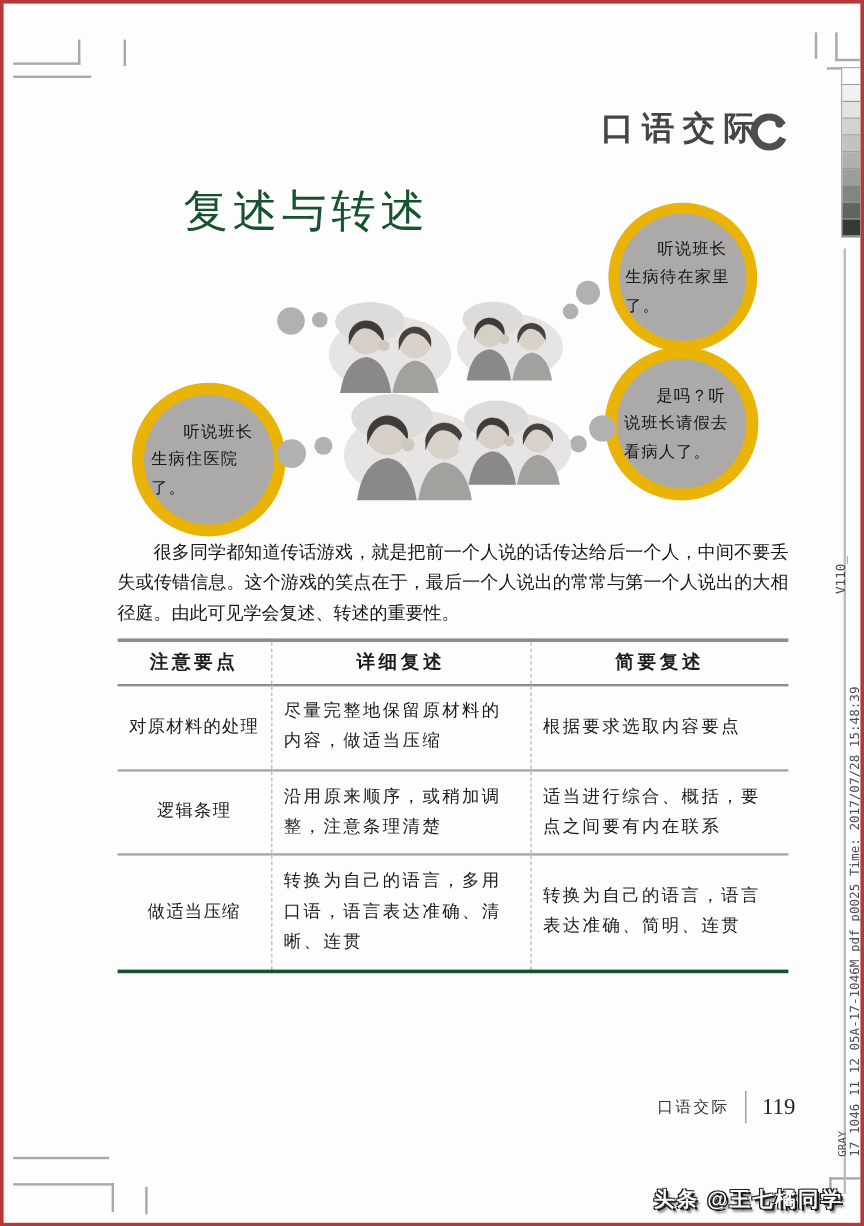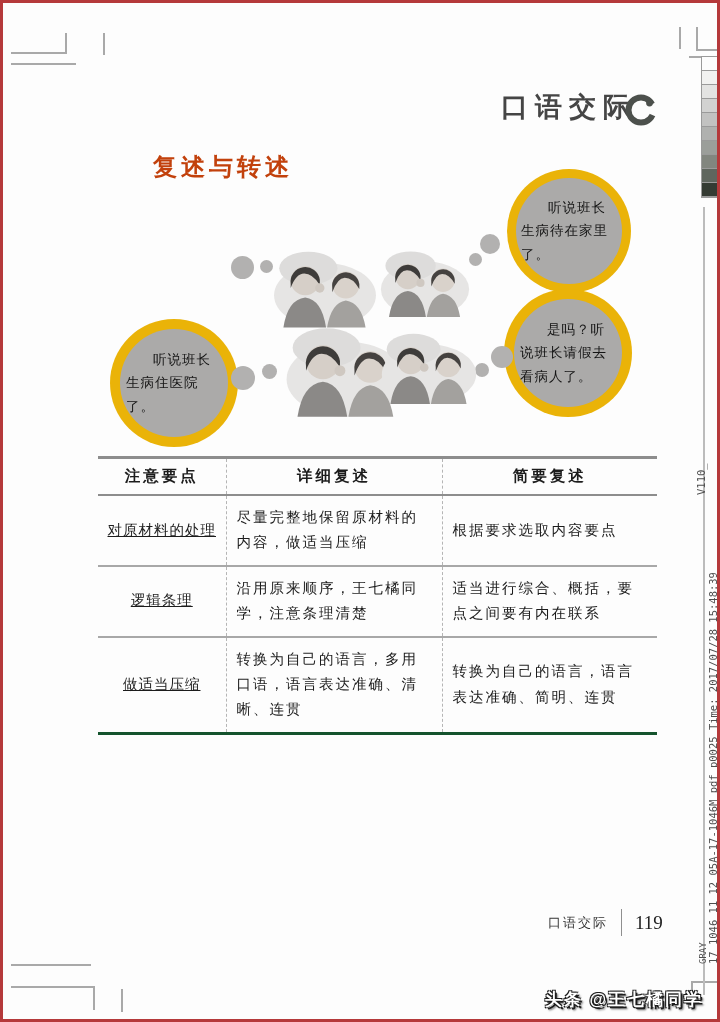--- a/index.html
+++ b/index.html
@@ -19,21 +19,21 @@
   .gs-strip div{height:13px;border-bottom:1px solid #9a9a9a;}
   
   .header-label{
     position:absolute;left:498px;top:86px;
     font-size:27px;font-weight:700;letter-spacing:7px;color:#454545;
   }
   .logo{position:absolute;left:621px;top:90px;}
   
   .title{
     position:absolute;left:150px;top:148px;margin:0;
-    font-size:24px;font-weight:700;letter-spacing:4px;color:#c2410c;
+    font-size:37px;font-weight:400;letter-spacing:4px;color:#14532d;
   }
   
   .bubble{
     position:absolute;border-radius:50%;
     background:#eab308;
     display:flex;align-items:center;justify-content:center;
   }
   .bubble-inner{
     width:85%;height:85%;border-radius:50%;
     background:#abaaa9;
@@ -60,21 +60,21 @@
     border-bottom:2px solid #8d8d8d;
     font-size:15.5px;font-weight:700;letter-spacing:3px;
     padding:7px 4px;color:#1c1c1c;
   }
   .retell-table td{
     font-size:14.5px;letter-spacing:2px;line-height:1.75;
     padding:9px 10px;color:#1c1c1c;vertical-align:middle;
   }
   .retell-table tr+tr td{border-top:2px solid #a8a8a8;}
   .retell-table td+td,.retell-table th+th{border-left:1px dashed #b5b5b5;}
-  .retell-table td:first-child{text-align:center;letter-spacing:1px;padding:3px 4px;text-decoration:underline;}
+  .retell-table td:first-child{text-align:center;letter-spacing:1px;padding:3px 4px;}
   
   .footer{
     position:absolute;left:545px;top:906px;
     display:flex;align-items:center;gap:13px;
   }
   .footer .sec{font-size:13px;letter-spacing:2px;color:#333;}
   .footer .divider{width:1px;height:27px;background:#8f8f8f;}
   .footer .num{font-size:19px;color:#222;}
   
   .vtext{
@@ -186,20 +186,21 @@
       <use href="#kid-pair"></use>
     </svg>
   <svg class="kids" style="left:276px;top:318px;" width="134" height="97" viewBox="0 0 100 80">
       <use href="#kid-pair"></use>
     </svg>
   <svg class="kids" style="left:377px;top:325px;" width="98" height="77" viewBox="0 0 100 80">
       <use href="#kid-pair"></use>
     </svg>
 
   <div class="flow">
+    <p>很多同学都知道传话游戏，就是把前一个人说的话传达给后一个人，中间不要丢失或传错信息。这个游戏的笑点在于，最后一个人说出的常常与第一个人说出的大相径庭。由此可见学会复述、转述的重要性。</p>
 
     <table class="retell-table">
       <colgroup>
           <col style="width:128px">
           <col style="width:216px">
           <col style="width:215px">
         </colgroup>
       <thead>
         <tr>
           <th>注意要点</th>
@@ -208,21 +209,21 @@
         </tr>
       </thead>
       <tbody>
         <tr>
           <td>对原材料的处理</td>
           <td>尽量完整地保留原材料的内容，做适当压缩</td>
           <td>根据要求选取内容要点</td>
         </tr>
         <tr>
           <td>逻辑条理</td>
-          <td>沿用原来顺序，王七橘同学，注意条理清楚</td>
+          <td>沿用原来顺序，或稍加调整，注意条理清楚</td>
           <td>适当进行综合、概括，要点之间要有内在联系</td>
         </tr>
         <tr>
           <td>做适当压缩</td>
           <td>转换为自己的语言，多用口语，语言表达准确、清晰、连贯</td>
           <td>转换为自己的语言，语言表达准确、简明、连贯</td>
         </tr>
       </tbody>
     </table>
   </div>

